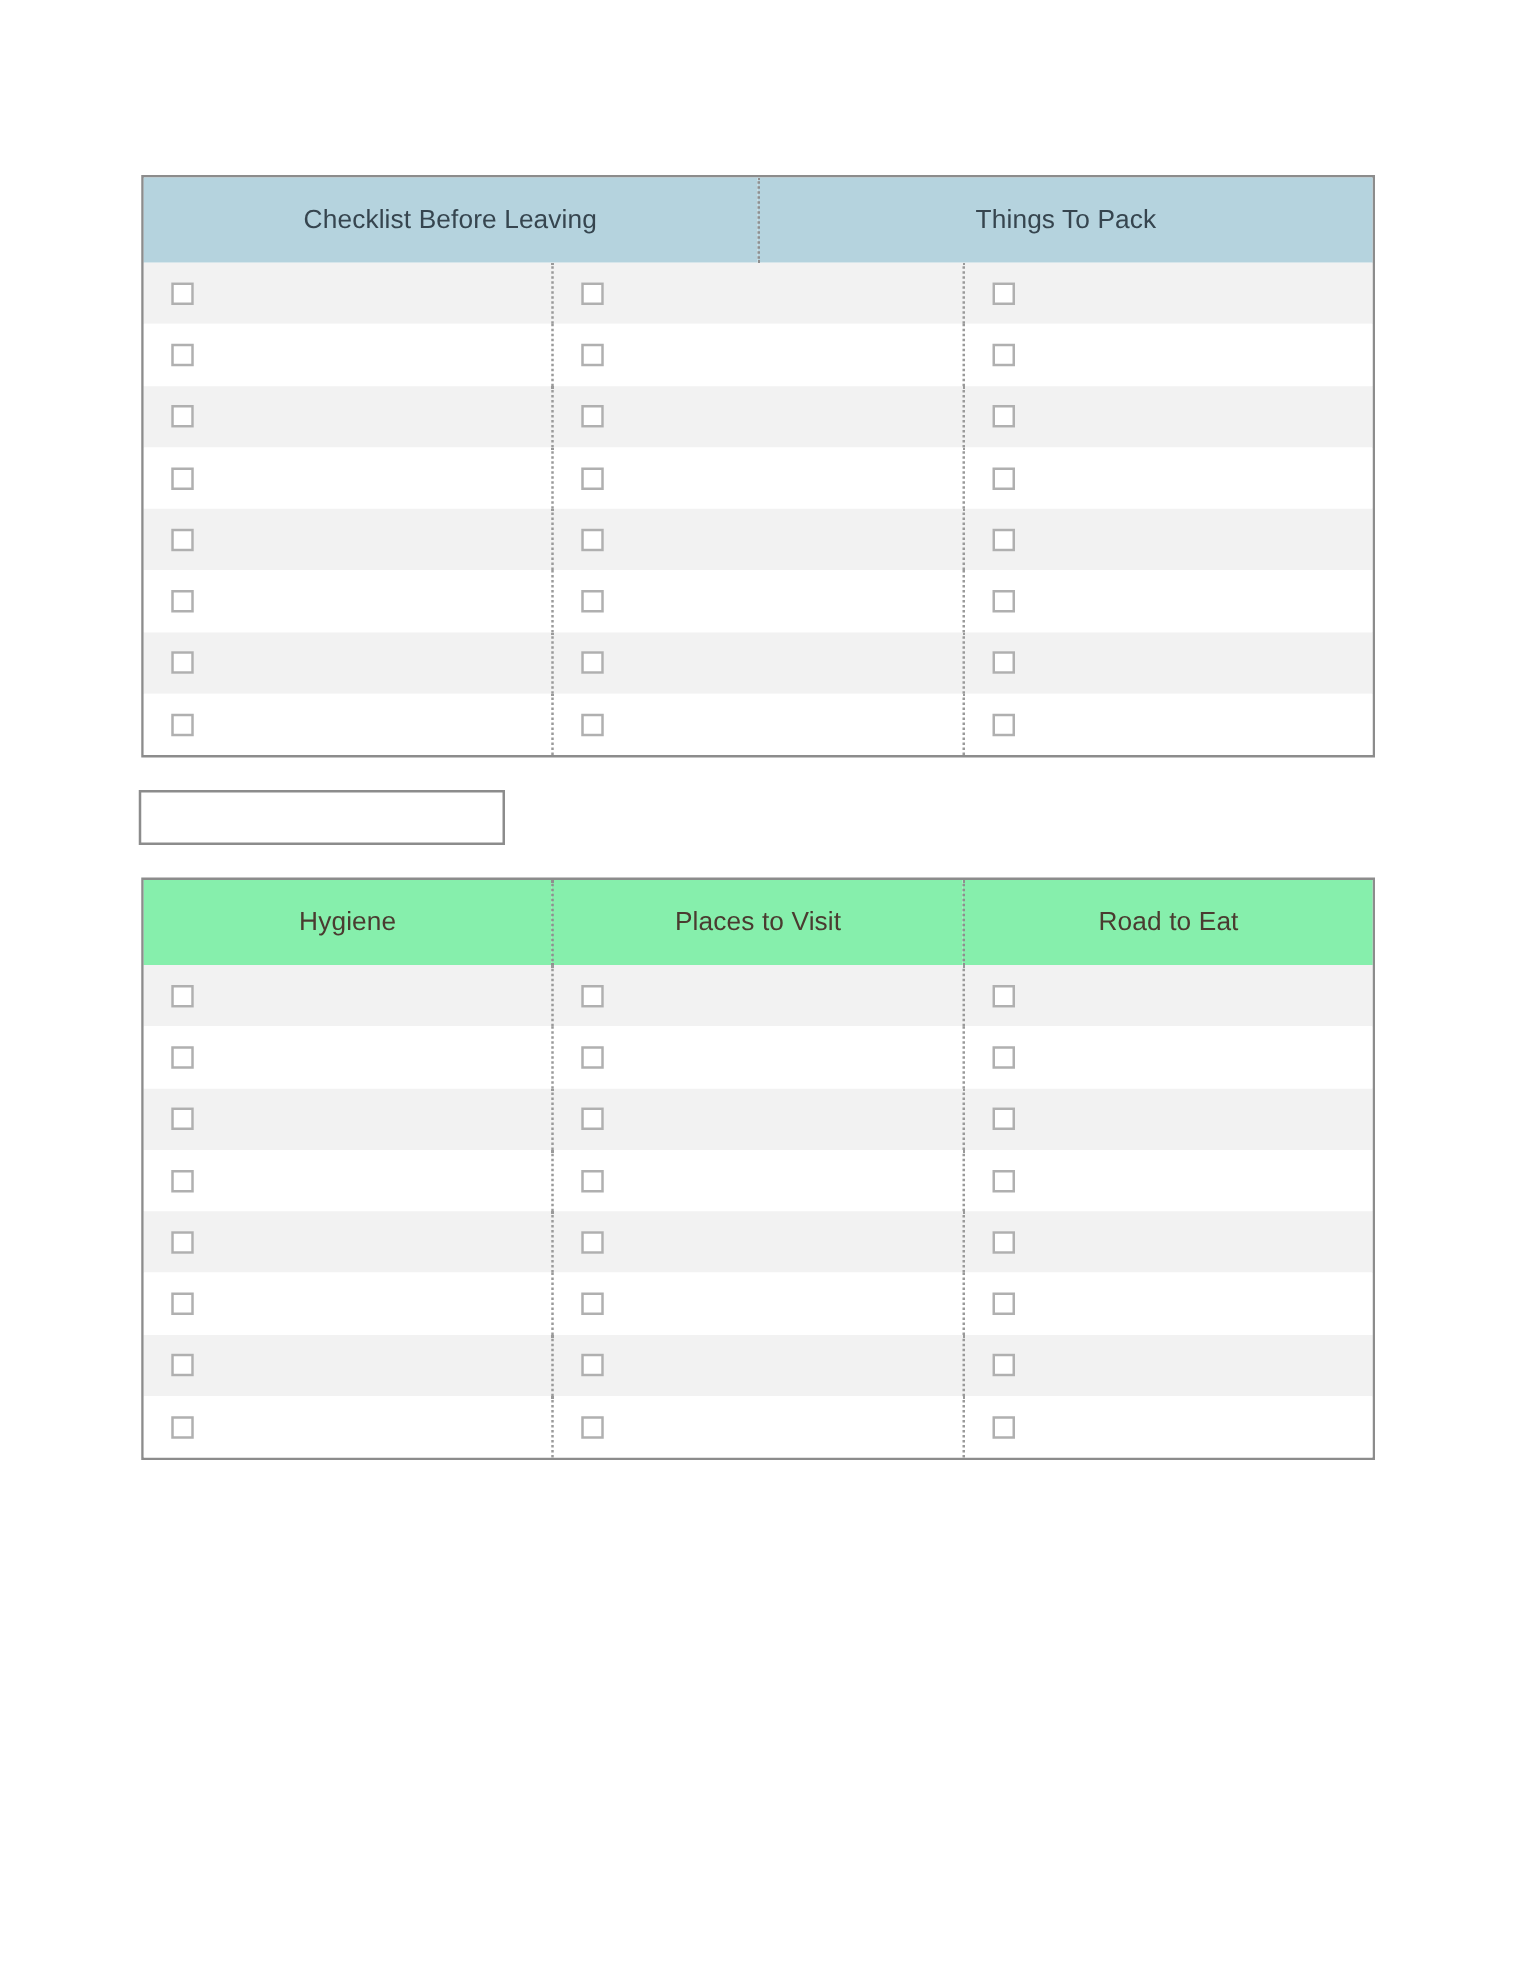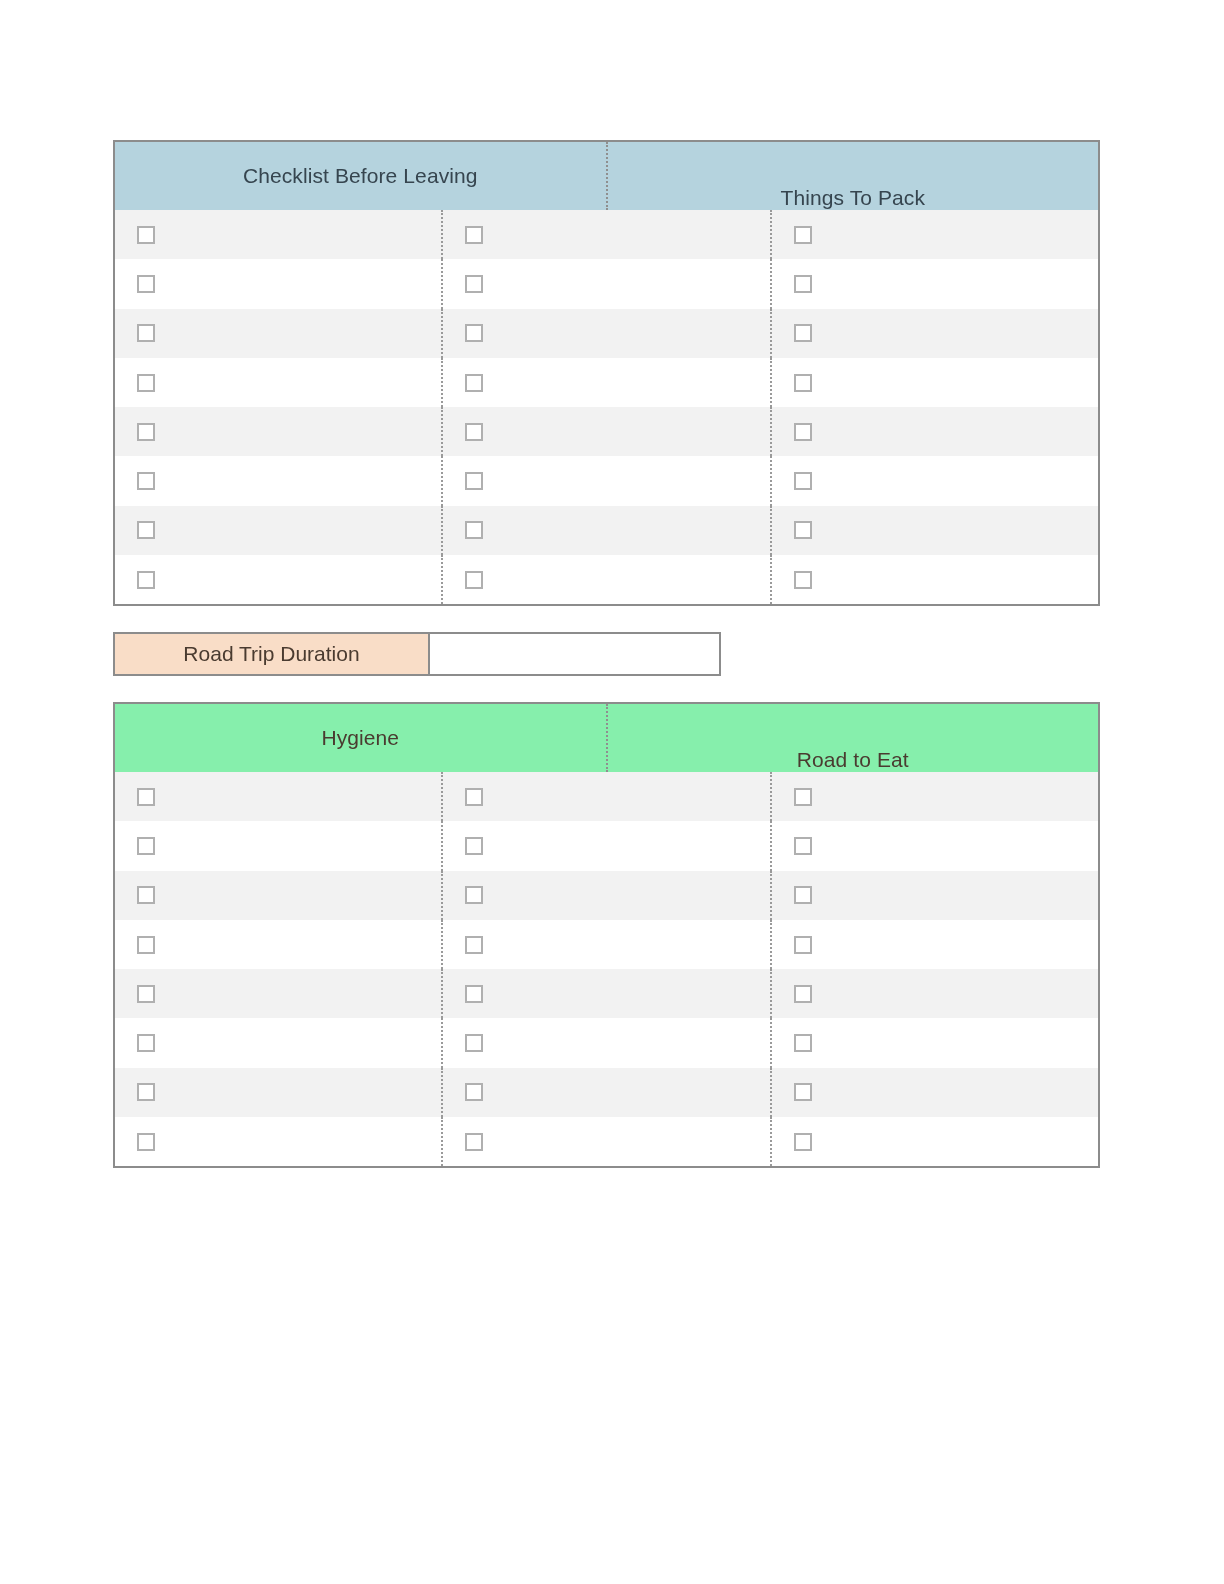--- a/index.html
+++ b/index.html
@@ -44,21 +44,21 @@
     display: flex;
     align-items: center;
     justify-content: center;
     font-size: 21px;
     color: #3d3d3d;
     letter-spacing: 0.1px;
     box-sizing: border-box;
   }
   .table-top .header-cell { background: #b5d3de; color: #36454f; }
   .table-bottom .header-cell { background: #86efac; color: #4a3b30; }
-  .header-cell + .header-cell { border-left: 2px dotted #8f8f8f; align-items: flex-end; }
+  .header-cell + .header-cell { border-left: 2px dotted #8f8f8f; }
 
   .body-rows { display: block; }
 
   .data-row {
     display: flex;
     height: 49.3px;
   }
   .data-row.odd { background: #f2f2f2; }
   .data-row.even { background: #ffffff; }
 
@@ -236,30 +236,32 @@
           </div>
           <div class="data-cell">
             <span class="checkbox"></span>
             <span style="margin-left: 10px; font-size: 19px; color: rgb(61, 61, 61);"></span>
           </div>
         </div>
       </div>
   </div>
 
   <div class="duration-strip">
-    <div class="duration-label">Road Trip Duration</div>
     <div class="duration-field" placeholder=""></div>
   </div>
 
   <div class="checklist-table table-bottom">
     <div class="header-row">
       <div class="header-cell">
         <span>Hygiene</span>
       </div>
       <div class="header-cell">
+        <span>Places to Visit</span>
+      </div>
+      <div class="header-cell">
         <span>Road to Eat</span>
       </div>
     </div>
     <div class="body-rows">
         <div class="data-row odd">
           <div class="data-cell">
             <span class="checkbox"></span>
             <span style="margin-left: 10px; font-size: 19px; color: rgb(61, 61, 61);"></span>
           </div>
           <div class="data-cell">

